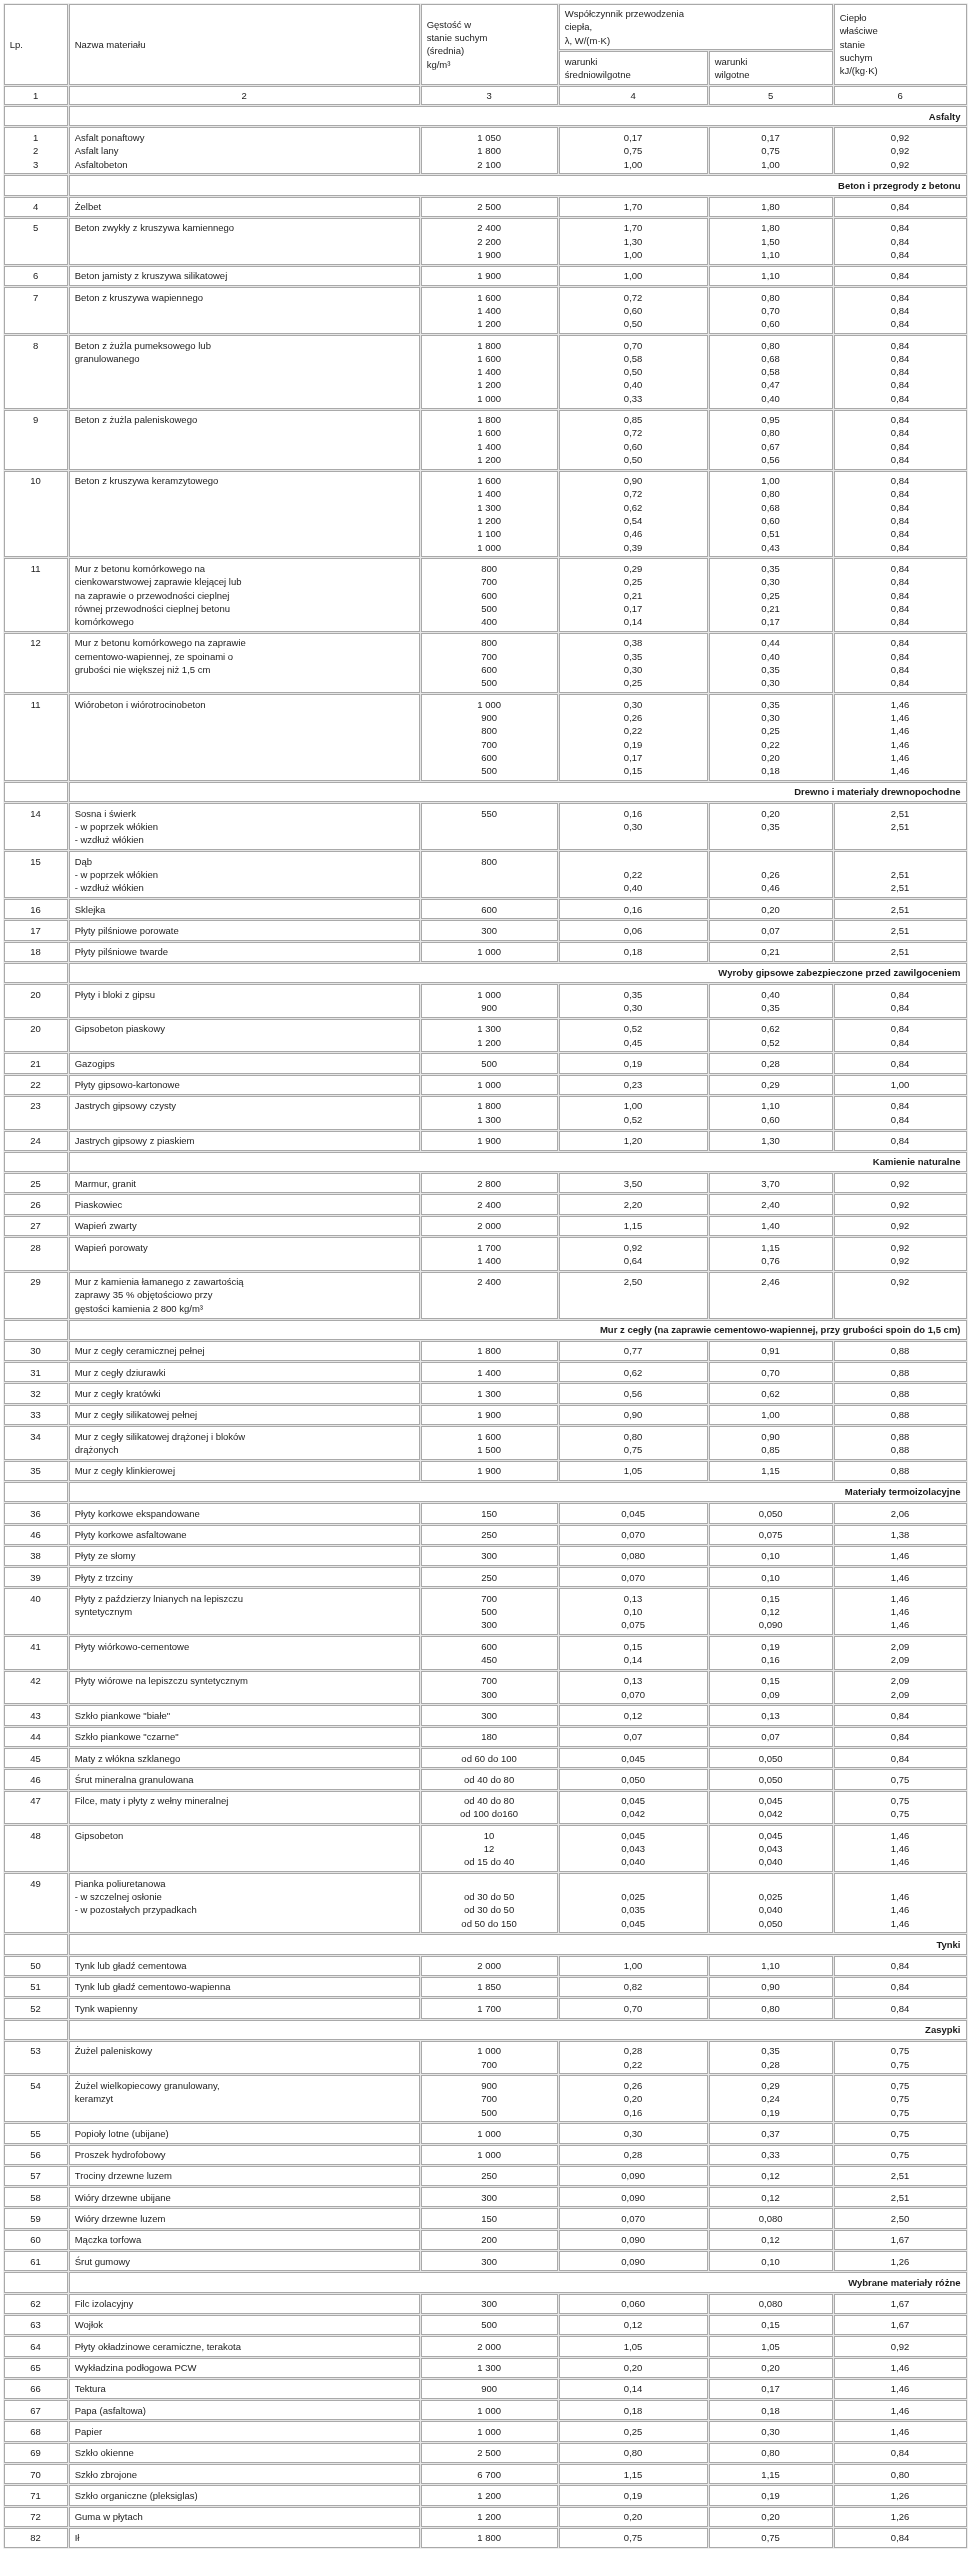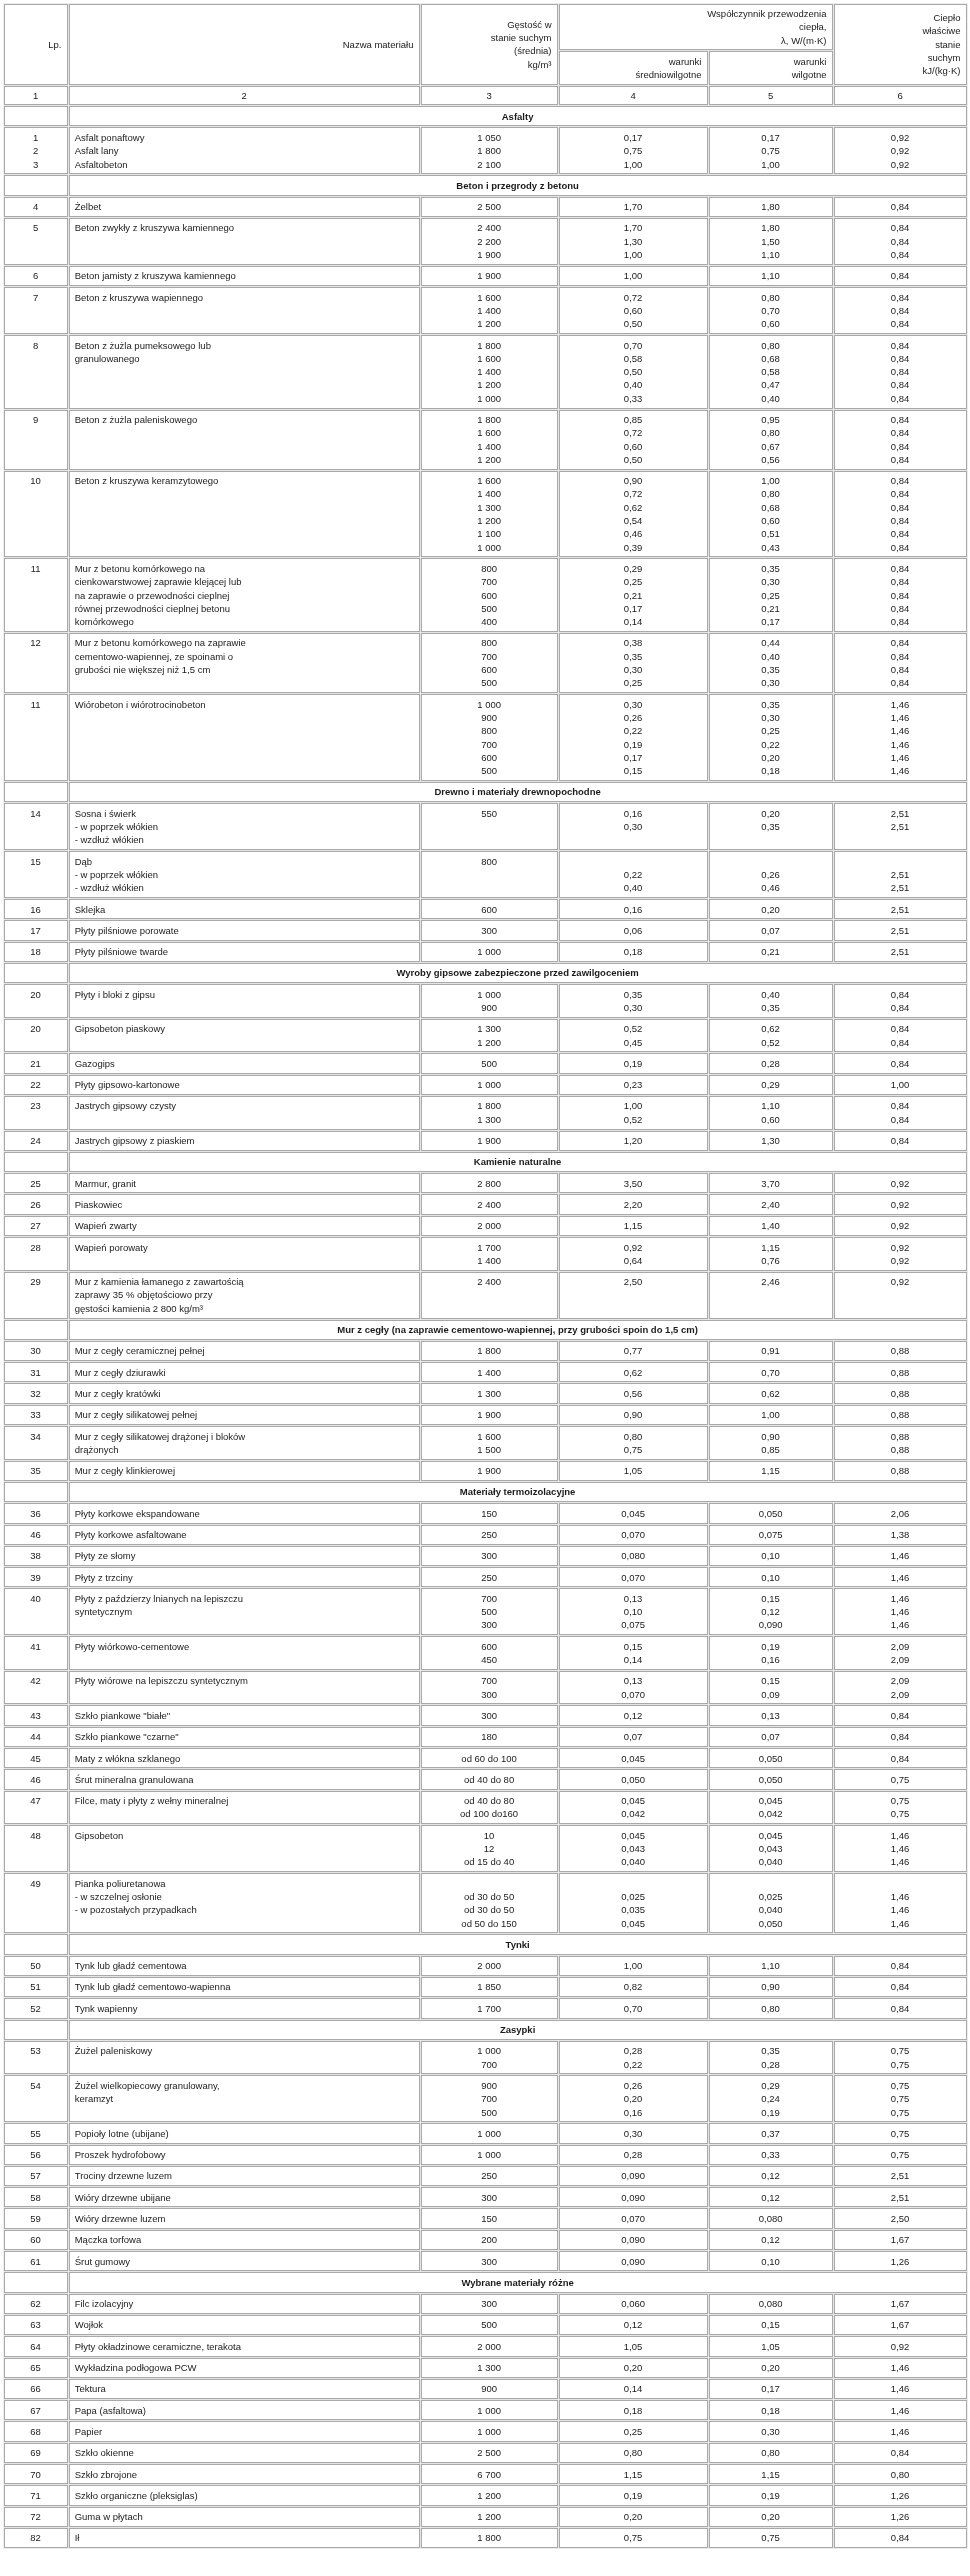--- a/index.html
+++ b/index.html
@@ -23,28 +23,28 @@
     padding: 2.5px 5.1px;
     font-size: 9.5px;
     line-height: 13.3px;
     vertical-align: top;
     text-align: center;
     font-weight: 400;
     overflow: hidden;
   }
   thead th {
     vertical-align: middle;
-    text-align: right;
+    text-align: left;
     white-space: pre-line;
   }
   td.c-name { text-align: left; }
   tr.nums td { padding: 1.9px 5.1px; }
   td.sec-spacer { }
   td.sec-title {
-    text-align: center;
+    text-align: right;
     font-weight: 700;
   }
   .ln { min-height: 13.3px; white-space: nowrap; }
   td.c-name .ln { white-space: normal; }
 </style>
 </head>
 <body>
 
 <div>
   <table class="materials">
@@ -175,21 +175,21 @@
             <div class="ln">0,84</div>
             <div class="ln">0,84</div>
             <div class="ln">0,84</div>
           </td>
         </tr>
         <tr>
           <td class="c-lp">
             <div class="ln">6</div>
           </td>
           <td class="c-name">
-            <div class="ln">Beton jamisty z kruszywa kamiennego</div>
+            <div class="ln">Beton jamisty z kruszywa silikatowej</div>
           </td>
           <td class="c-density">
             <div class="ln">1 900</div>
           </td>
           <td class="c-lmid">
             <div class="ln">1,00</div>
           </td>
           <td class="c-lwet">
             <div class="ln">1,10</div>
           </td>

